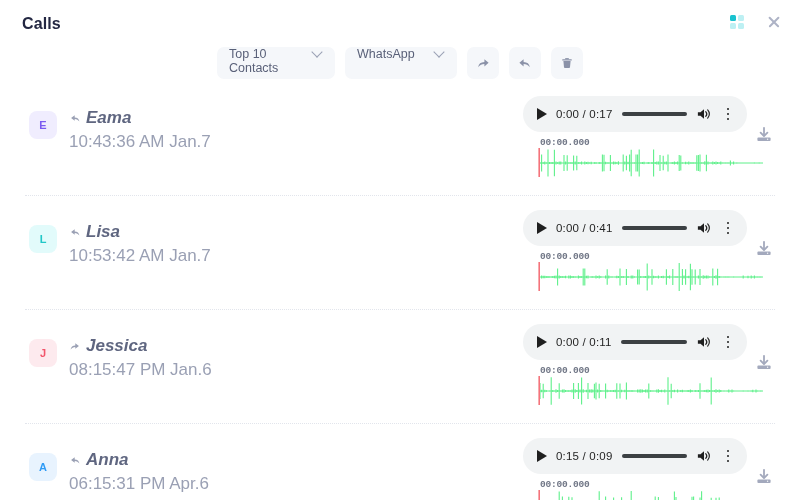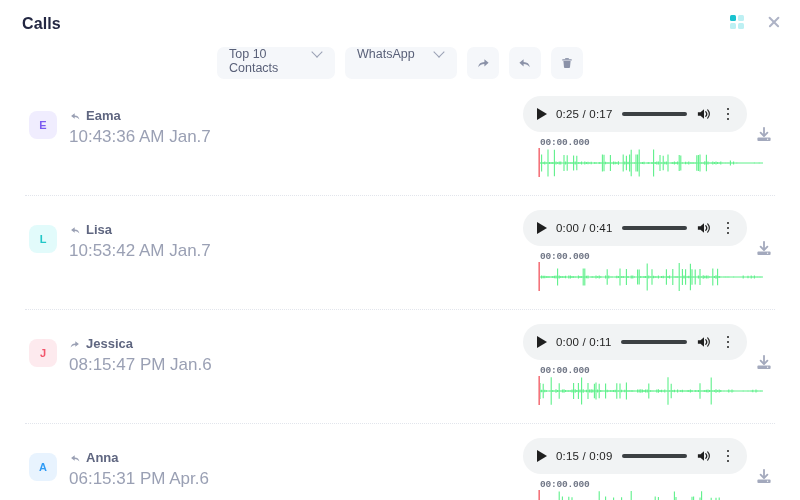--- a/index.html
+++ b/index.html
@@ -82,21 +82,21 @@
   .call-row:last-child { border-bottom:none; }
 
   .who { position:absolute; left:4px; top:26px; display:flex; align-items:flex-start; gap:12px; }
   .avatar {
     width:28px; height:28px; border-radius:8px;
     display:flex; align-items:center; justify-content:center;
     font-size:11px; font-weight:700; flex:none; margin-top:3px;
   }
   .who-text { display:flex; flex-direction:column; gap:4px; }
   .name-line { display:flex; align-items:center; gap:5px; }
-  .name { font-size:13px; font-weight:600; color:#5f6680; }
+  .name { font-size:17px; font-weight:600; color:#5f6680;font-style:italic; }
   .time { font-size:17px; color:#9aa0b4; }
 
   .dir-icon { width:12px; height:12px; flex:none; }
 
   
   .player-wrap { position:absolute; left:498px; top:14px; }
   .audio-player {
     width:224px; height:36px;
     background:#f1f3f4; border-radius:18px;
     display:flex; align-items:center; gap:9px;
@@ -181,21 +181,21 @@
               <path d="M10.4 9.6c-.3-2.6-2-4-4.7-4.1V3.2L2.1 6l3.6 2.8V6.9c2 .1 3.3.8 4.7 2.7z" fill="#9aa0b4"></path>
             </svg>
             <span class="name">Eama</span>
           </div>
           <div class="time">10:43:36 AM Jan.7</div>
         </div>
       </div>
       <div class="player-wrap">
         <div class="audio-player">
           <span class="play-btn"></span>
-          <span class="timecode">0:25 / 0:17</span>
+          <span class="timecode">0:00 / 0:17</span>
           <span class="progress"></span>
           <svg class="vol" viewBox="0 0 18 16">
             <path d="M2 6h3l4-3.3v10.6L5 10H2z" fill="#1f1f1f"></path>
             <path d="M11 5.2a4.2 4.2 0 0 1 0 5.6" stroke="#1f1f1f" stroke-width="1.3" fill="none" stroke-linecap="round"></path>
             <path d="M13.2 3.2a7 7 0 0 1 0 9.6" stroke="#1f1f1f" stroke-width="1.3" fill="none" stroke-linecap="round"></path>
           </svg>
           <span class="kebab">
             <i></i>
             <i></i>
             <i></i>

